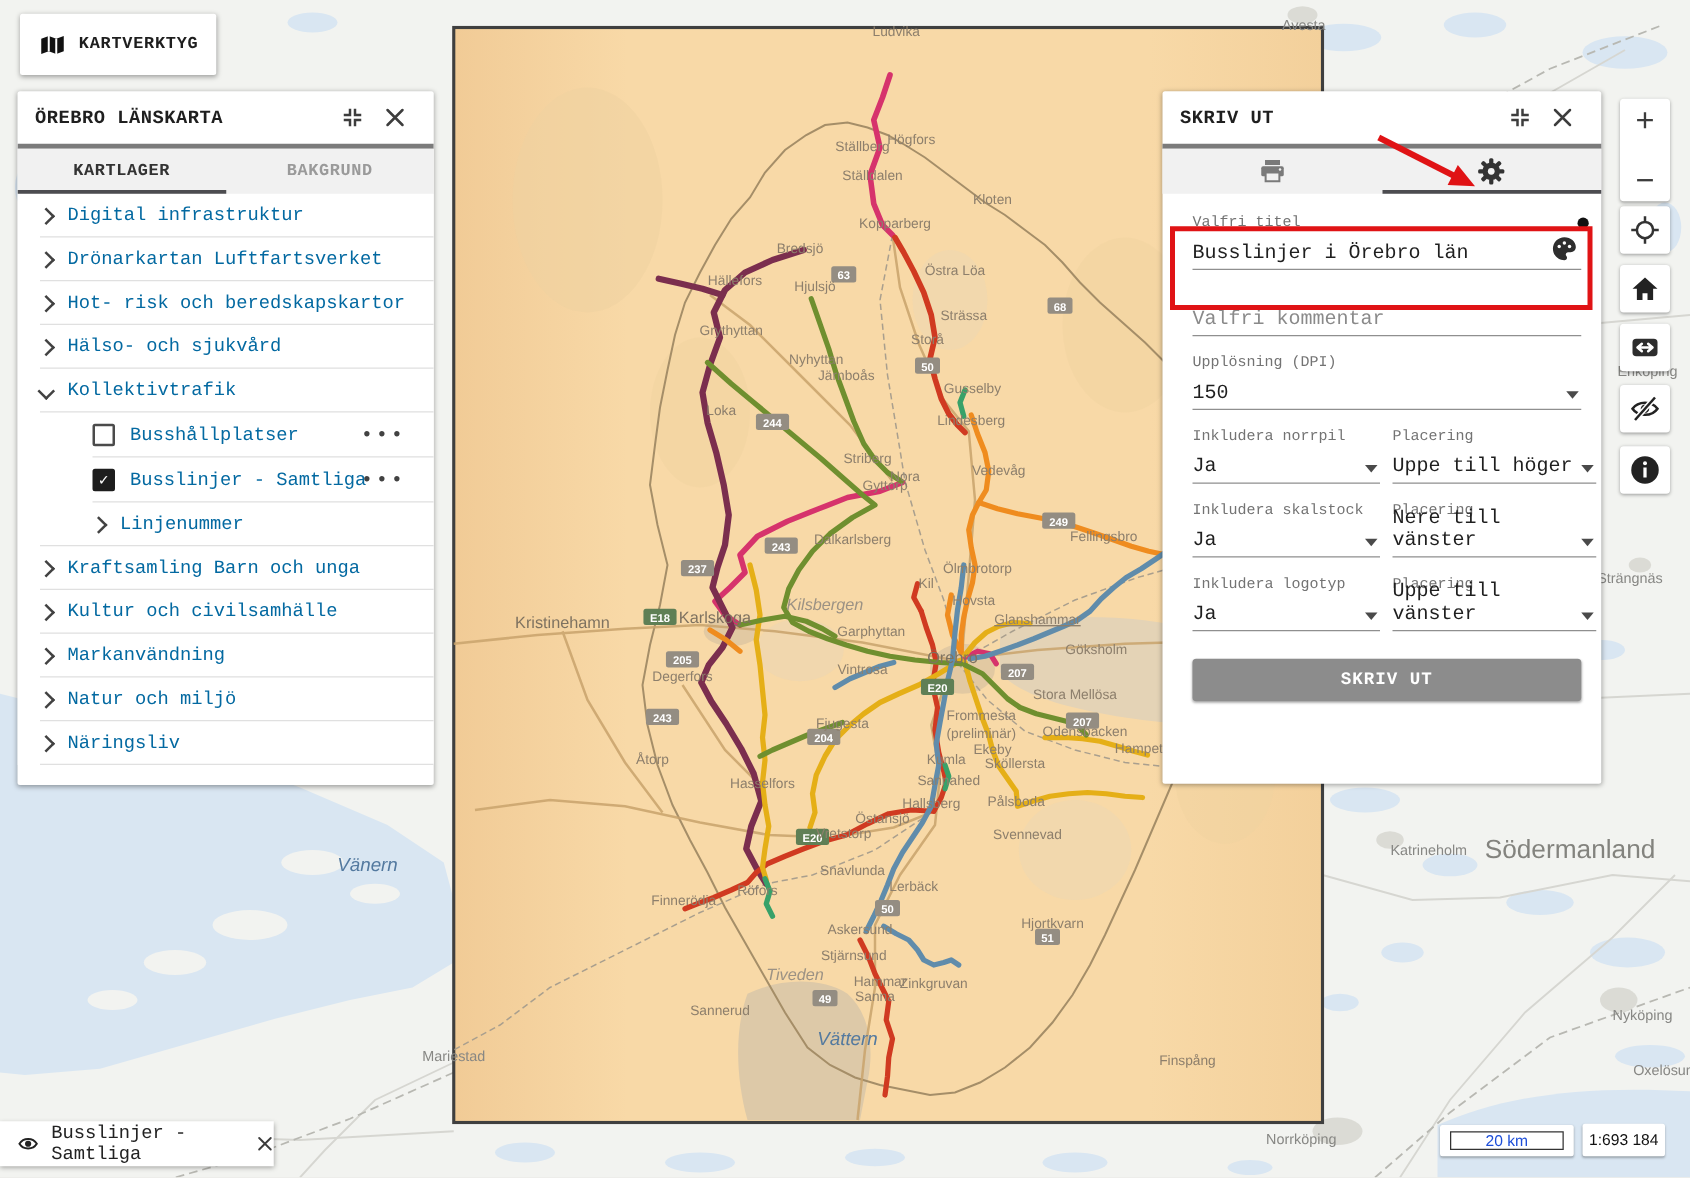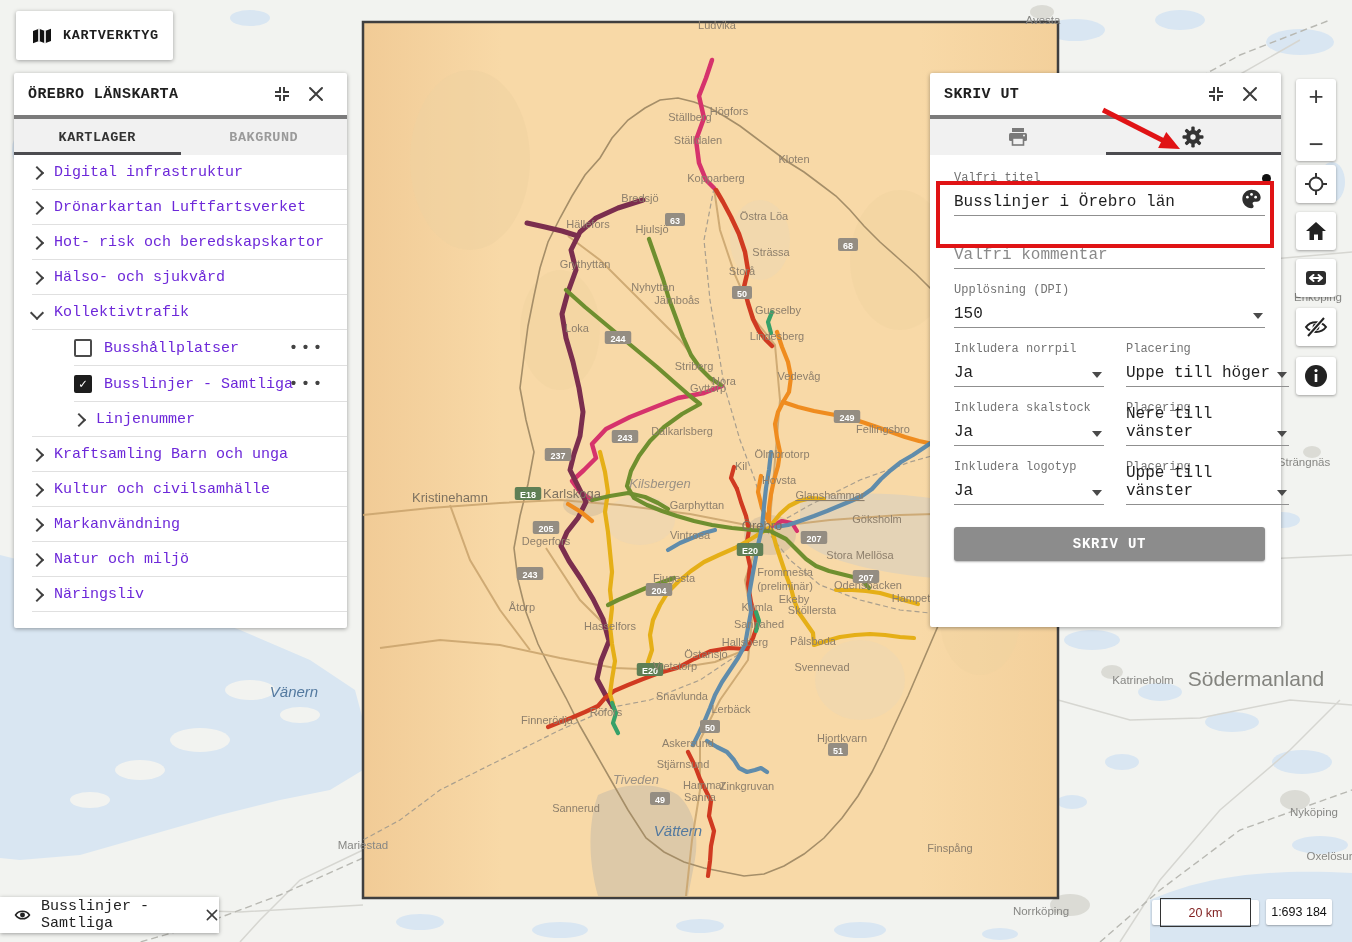--- a/index.html
+++ b/index.html
@@ -31,54 +31,54 @@
   .tab.on{color:#333}.tab.off{color:#9a9a9a}
   .tab-ul{position:absolute;bottom:0;height:3px;width:50%;background:#4c4c50}
   
   #layers-panel{left:14px;top:73px;width:333px;height:555px;overflow:hidden}
   #layers-list{background:#fff}
   .lrow{display:flex;align-items:center;height:35px;position:relative;padding-left:18px;cursor:pointer}
   .lrow::after{content:'';position:absolute;bottom:0;left:18px;right:0;border-bottom:1px solid #e0e0e0}
   .lrow.sub{height:36px;padding-left:60px}
   .lrow.sub::after{left:60px}
   .lrow.subgrp{padding-left:60px}
-  .lrow .lbl{font-size:15px;color:#6d28d9;margin-left:12px}
+  .lrow .lbl{font-size:15px;color:#0369a1;margin-left:12px}
   .chev{width:8px;height:8px;border-right:2px solid #424242;border-bottom:2px solid #424242;transform:rotate(-45deg);flex:none}
   .chev.down{transform:rotate(45deg)}
   .cb{width:18px;height:18px;border:2px solid #4b4b4b;border-radius:2px;background:#fff;box-sizing:border-box;flex:none}
   .cb.on{background:#1d1d1d;border-color:#1d1d1d;color:#fff;display:flex;align-items:center;justify-content:center;font-size:13px;font-weight:bold}
   .dots{position:absolute;right:22px;letter-spacing:3px;font-size:15px;color:#424242;font-weight:bold}
   
   #print-panel{left:930px;top:73px;width:351px;height:554px}
   #print-body{padding:8px 16px 0 24px;position:relative}
   .fld-lbl{font-size:12px;color:#737373;margin-top:14px}
   .fld-val{font-size:16px;color:#1f1f1f;height:26px;display:flex;align-items:flex-end;padding-bottom:4px}
   .fld-ul{border-bottom:1px solid #8f8f8f}
   .ph{color:#8a8a8a}
-  .selgrid{display:grid;grid-template-columns:150px 163px;column-gap:22px}
+  .selgrid{display:grid;grid-template-columns:150px 163px;column-gap:10px}
   .sel{position:relative}
   .sel .fld-val{padding-right:18px}
   .caret{position:absolute;right:2px;bottom:9px;width:0;height:0;border-left:5px solid transparent;border-right:5px solid transparent;border-top:6px solid #4a4a4a}
   #print-btn{margin-top:22px;height:34px;background:#8c8c8c;border-radius:3px;display:flex;align-items:center;justify-content:center;color:#fff;font-weight:bold;font-size:14px;letter-spacing:.8px;cursor:pointer;box-shadow:0 1px 2px rgba(0,0,0,.3)}
   #title-field-wrap{position:relative}
   #palette-wrap{position:absolute;right:2px;bottom:6px}
   #title-dot{position:absolute;right:-8px;top:-14px;width:9px;height:9px;border-radius:50%;background:#111}
   
   #anno-rect{position:absolute;left:936px;top:181px;width:338px;height:67px;border:4px solid #e01315;box-sizing:border-box;pointer-events:none;z-index:30}
   #anno-arrow{position:absolute;left:0;top:0;pointer-events:none;z-index:31}
   
   .mapbtn{position:absolute;left:1296px;width:40px;background:#fff;box-shadow:0 1px 3px rgba(0,0,0,.35);border-radius:3px;display:flex;align-items:center;justify-content:center;cursor:pointer}
   #zoombox{top:79px;height:82px;flex-direction:column;justify-content:space-between;padding:6px 0;box-sizing:border-box}
   .zoomglyph{font-size:26px;font-weight:300;color:#3c3c3c;line-height:22px;width:100%;text-align:center;cursor:pointer}
   
   #layer-chip{left:0;top:897px;width:219px;height:36px;border-radius:0;display:flex;align-items:center;gap:10px;padding-left:14px;box-sizing:border-box}
   #layer-chip span{font-size:15px;color:#222}
   
   #scalebar{position:absolute;left:1152px;top:900px;width:107px;height:25px;background:#fff;border-radius:2px;box-shadow:0 1px 2px rgba(0,0,0,.3);display:flex;align-items:center;justify-content:center}
-  #scalebar .inner{width:91px;height:29px;border:1.5px solid #333;box-sizing:border-box;display:flex;align-items:center;justify-content:center;font-size:12.5px;color:#7f1d1d}
+  #scalebar .inner{width:91px;height:15px;border:1.5px solid #333;box-sizing:border-box;display:flex;align-items:center;justify-content:center;font-size:12.5px;color:#1d4ed8}
   #scaletext{position:absolute;left:1266px;top:899px;width:66px;height:26px;background:#fff;border-radius:2px;box-shadow:0 1px 2px rgba(0,0,0,.3);display:flex;align-items:center;justify-content:center;font-size:12.5px;color:#111}
 </style>
 </head>
 <body>
 
 <div id="screen">
 
   <div>
   <svg id="basemap" width="1352" height="942" viewBox="0 0 1352 942">
     <defs>

